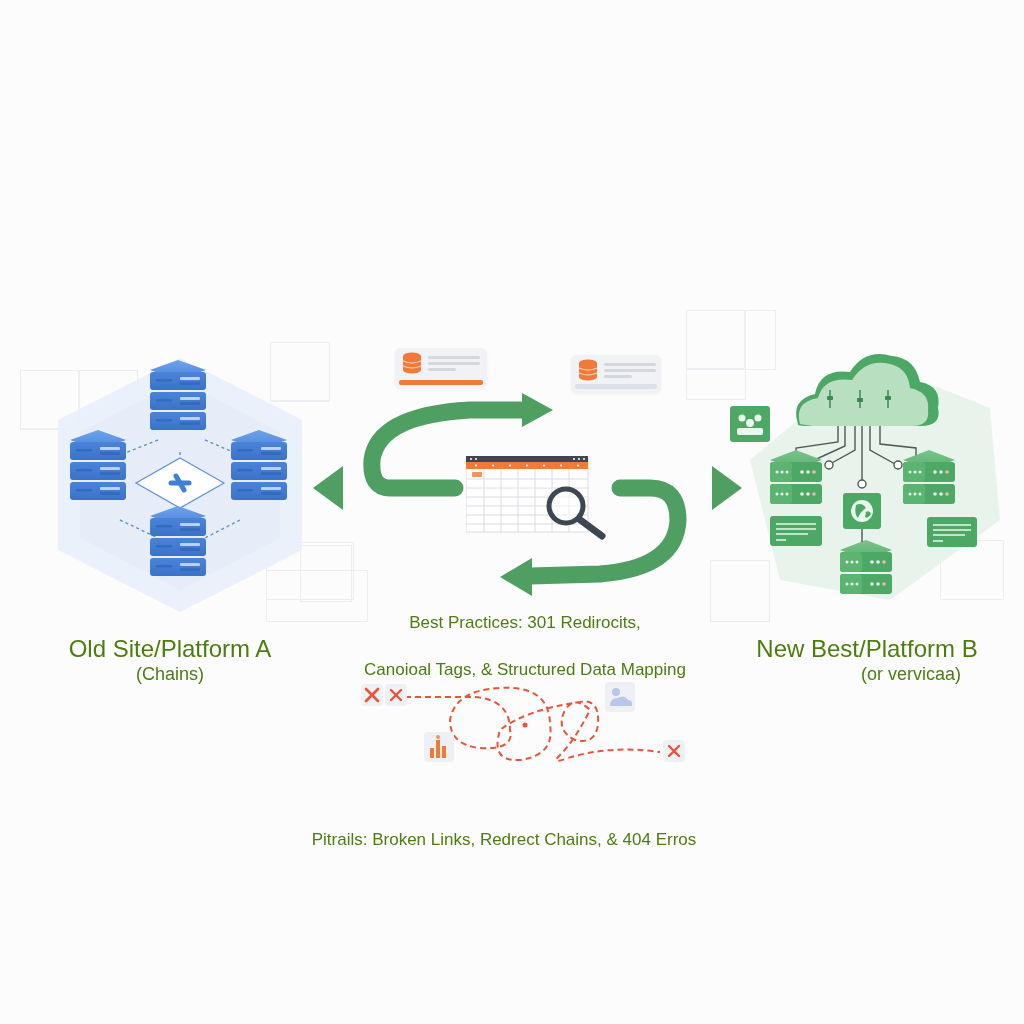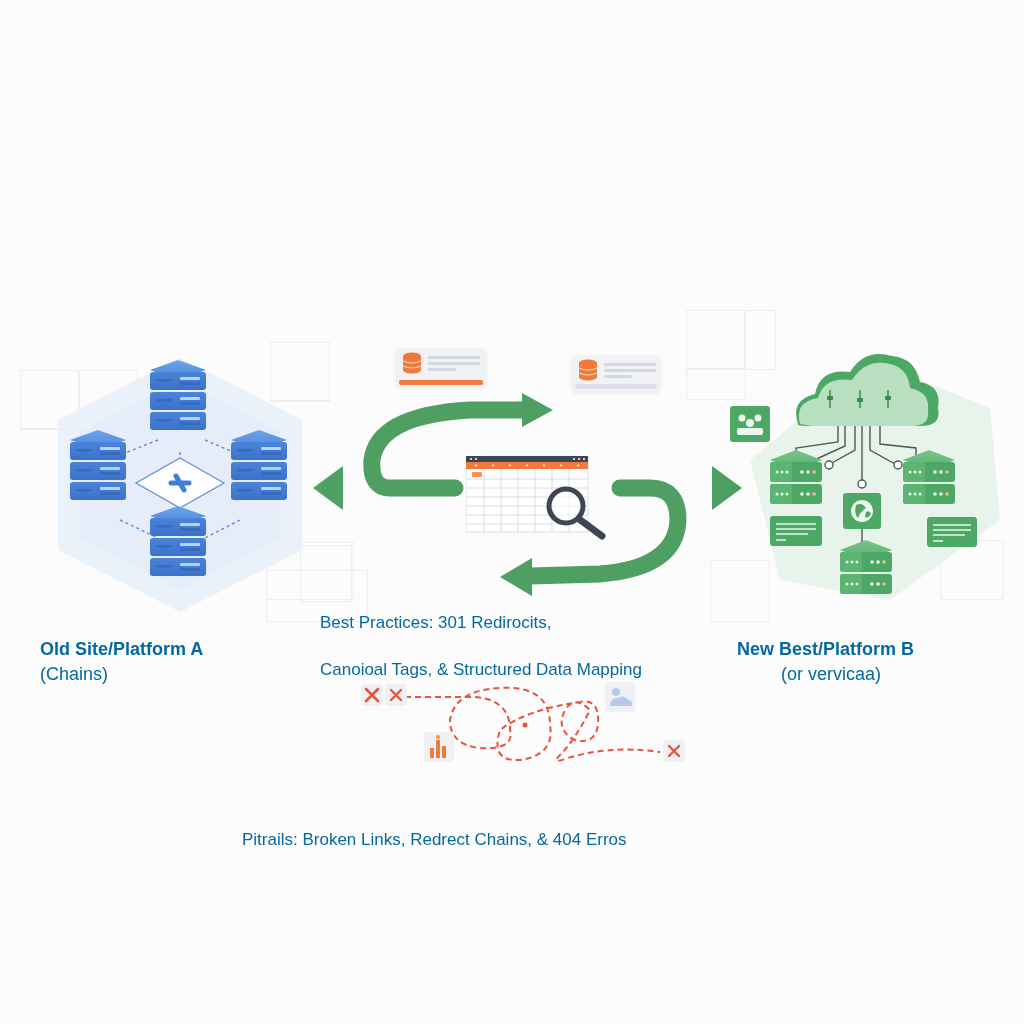--- a/index.html
+++ b/index.html
@@ -5,24 +5,24 @@
   html, body { margin:0; padding:0; }
   body {
     width:1024px; height:1024px; position:relative; overflow:hidden;
     background:#fcfcfc;
     font-family:"Liberation Sans", "DejaVu Sans", sans-serif;
     color:#2a2a2a;
   }
   .abs { position:absolute; }
   .grid-bg { position:absolute; border:1px solid #eceef1; }
   .label {
-    position:absolute; text-align:left; color:#0369a1;
+    position:absolute; text-align:center; color:#4d7c0f;
     font-family:"Liberation Sans", sans-serif;
   }
-  .label.title { font-size:18px; font-weight:bold; line-height:24px; }
+  .label.title { font-size:24px; font-weight:normal; line-height:24px; }
   .label.sub { font-size:18px; line-height:24px; }
   .label.mid { font-size:17px; line-height:25px; }
   .card {
     position:absolute; background:#f0f2f5; border-radius:6px;
     box-shadow:0 1px 3px rgba(0,0,0,0.06);
   }
 </style>
 </head>
 <body>
 

